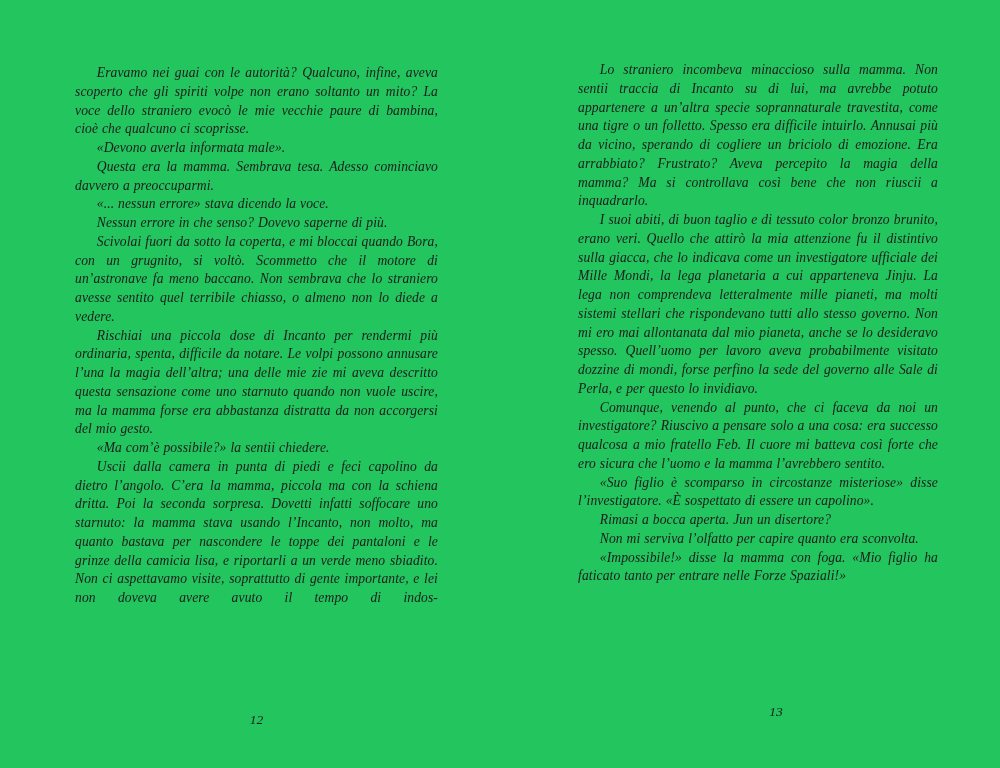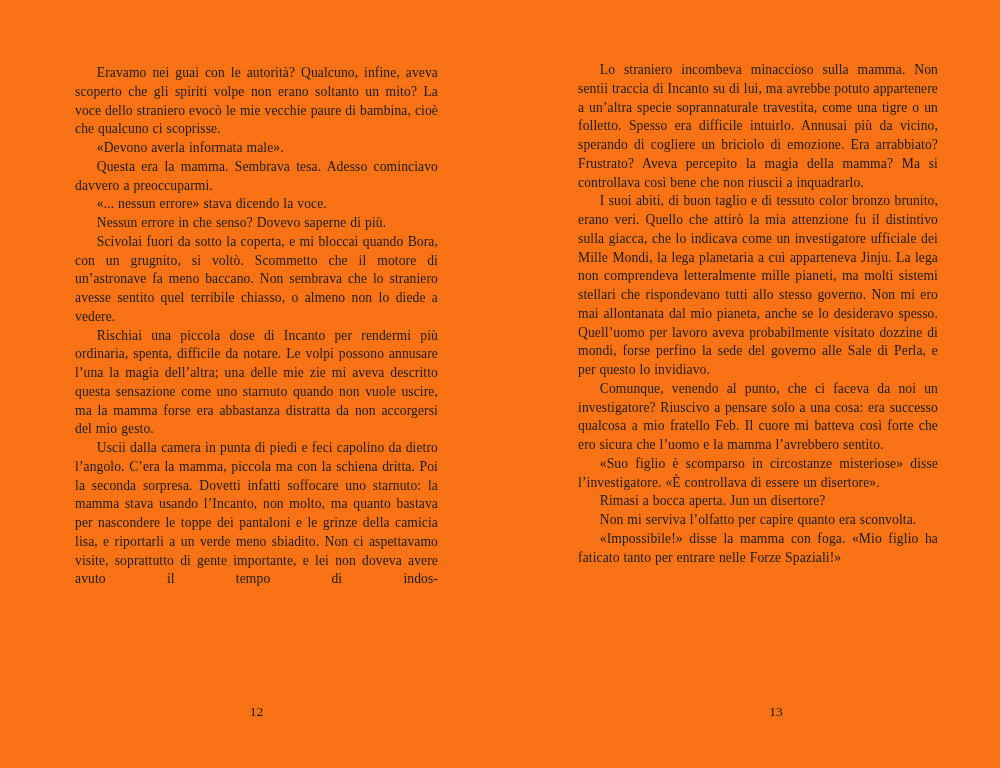--- a/index.html
+++ b/index.html
@@ -11,21 +11,22 @@
     width: 1000px;
     height: 768px;
     position: relative;
     font-family: "Liberation Serif", "DejaVu Serif", serif;
     color: #1c1c1c;
     overflow: hidden;
   }
   .book-spread {
     position: absolute;
     inset: 0;
-    background: #f97316;
+    background: #22c55e;
+    font-style: italic;
   }
   .page {
     position: absolute;
     top: 0;
     width: 500px;
     height: 768px;
   }
   .page.left  { left: 0; }
   .page.right { left: 500px; }
   .page-text {
@@ -49,48 +50,49 @@
   .page-text p.continued {
     text-align-last: justify;
   }
   .page-number {
     position: absolute;
     top: 704px;
     font-size: 13.5px;
     text-align: center;
     color: #1c1c1c;
   }
-  .page.left  .page-number { left: 75px; width: 363px; }
+  .page.left  .page-number { left: 75px; width: 363px; margin-top: 8px; }
   .page.right .page-number { left: 96px; width: 360px; }
 </style>
 </head>
 <body>
 
 <div class="book-spread">
 
   <div class="page left">
     <div class="page-text">
         <p class="indent">Eravamo nei guai con le autorità? Qualcuno, infine, aveva scoperto che gli spiriti volpe non erano soltanto un mito? La voce dello straniero evocò le mie vecchie paure di bambina, cioè che qualcuno ci scoprisse.</p>
         <p class="indent">«Devono averla informata male».</p>
         <p class="indent">Questa era la mamma. Sembrava tesa. Adesso cominciavo davvero a preoccuparmi.</p>
         <p class="indent">«... nessun errore» stava dicendo la voce.</p>
         <p class="indent">Nessun errore in che senso? Dovevo saperne di più.</p>
         <p class="indent">Scivolai fuori da sotto la coperta, e mi bloccai quando Bora, con un grugnito, si voltò. Scommetto che il motore di un’astronave fa meno baccano. Non sembrava che lo straniero avesse sentito quel terribile chiasso, o almeno non lo diede a vedere.</p>
         <p class="indent">Rischiai una piccola dose di Incanto per rendermi più ordinaria, spenta, difficile da notare. Le volpi possono annusare l’una la magia dell’altra; una delle mie zie mi aveva descritto questa sensazione come uno starnuto quando non vuole uscire, ma la mamma forse era abbastanza distratta da non accorgersi del mio gesto.</p>
+        <p class="indent">«Ma com’è possibile?» la sentii chiedere.</p>
         <p class="indent continued">Uscii dalla camera in punta di piedi e feci capolino da dietro l’angolo. C’era la mamma, piccola ma con la schiena dritta. Poi la seconda sorpresa. Dovetti infatti soffocare uno starnuto: la mamma stava usando l’Incanto, non molto, ma quanto bastava per nascondere le toppe dei pantaloni e le grinze della camicia lisa, e riportarli a un verde meno sbiadito. Non ci aspettavamo visite, soprattutto di gente importante, e lei non doveva avere avuto il tempo di indos-</p>
       </div>
     <div class="page-number">12</div>
   </div>
 
   <div class="page right">
     <div class="page-text">
         <p class="indent">Lo straniero incombeva minaccioso sulla mamma. Non sentii traccia di Incanto su di lui, ma avrebbe potuto appartenere a un’altra specie soprannaturale travestita, come una tigre o un folletto. Spesso era difficile intuirlo. Annusai più da vicino, sperando di cogliere un briciolo di emozione. Era arrabbiato? Frustrato? Aveva percepito la magia della mamma? Ma si controllava così bene che non riuscii a inquadrarlo.</p>
         <p class="indent">I suoi abiti, di buon taglio e di tessuto color bronzo brunito, erano veri. Quello che attirò la mia attenzione fu il distintivo sulla giacca, che lo indicava come un investigatore ufficiale dei Mille Mondi, la lega planetaria a cui apparteneva Jinju. La lega non comprendeva letteralmente mille pianeti, ma molti sistemi stellari che rispondevano tutti allo stesso governo. Non mi ero mai allontanata dal mio pianeta, anche se lo desideravo spesso. Quell’uomo per lavoro aveva probabilmente visitato dozzine di mondi, forse perfino la sede del governo alle Sale di Perla, e per questo lo invidiavo.</p>
         <p class="indent">Comunque, venendo al punto, che ci faceva da noi un investigatore? Riuscivo a pensare solo a una cosa: era successo qualcosa a mio fratello Feb. Il cuore mi batteva così forte che ero sicura che l’uomo e la mamma l’avrebbero sentito.</p>
-        <p class="indent">«Suo figlio è scomparso in circostanze misteriose» disse l’investigatore. «È controllava di essere un disertore».</p>
+        <p class="indent">«Suo figlio è scomparso in circostanze misteriose» disse l’investigatore. «È sospettato di essere un capolino».</p>
         <p class="indent">Rimasi a bocca aperta. Jun un disertore?</p>
         <p class="indent">Non mi serviva l’olfatto per capire quanto era sconvolta.</p>
         <p class="indent">«Impossibile!» disse la mamma con foga. «Mio figlio ha faticato tanto per entrare nelle Forze Spaziali!»</p>
       </div>
     <div class="page-number">13</div>
   </div>
 
 </div>
 
 </body></html>

